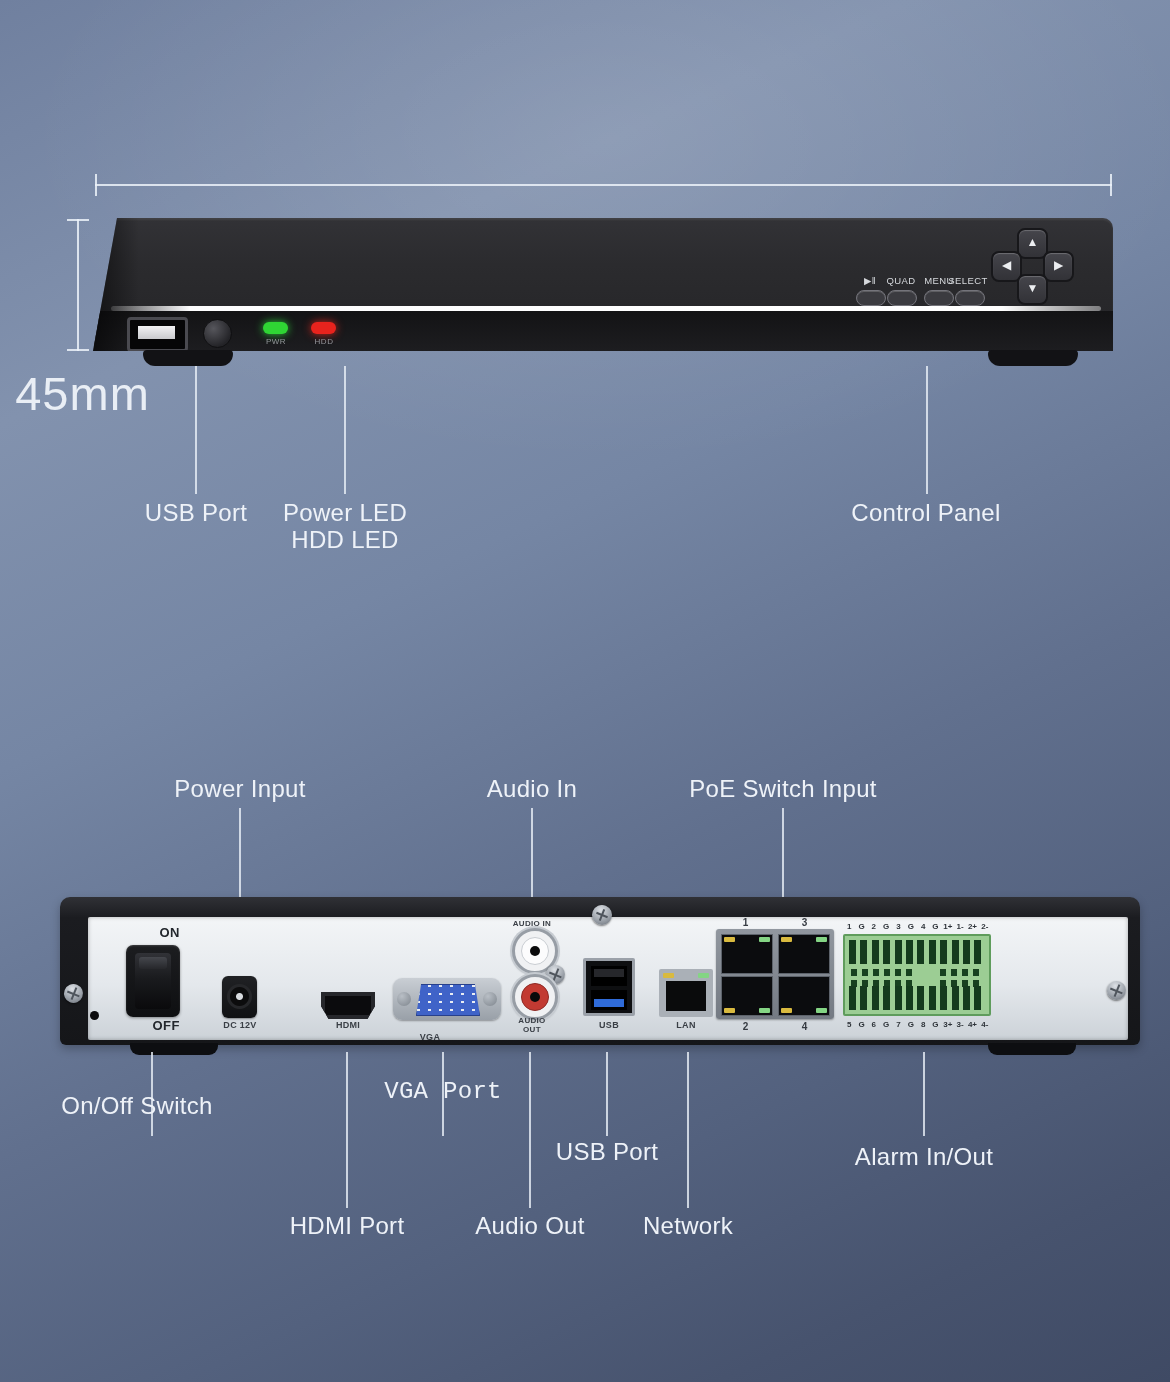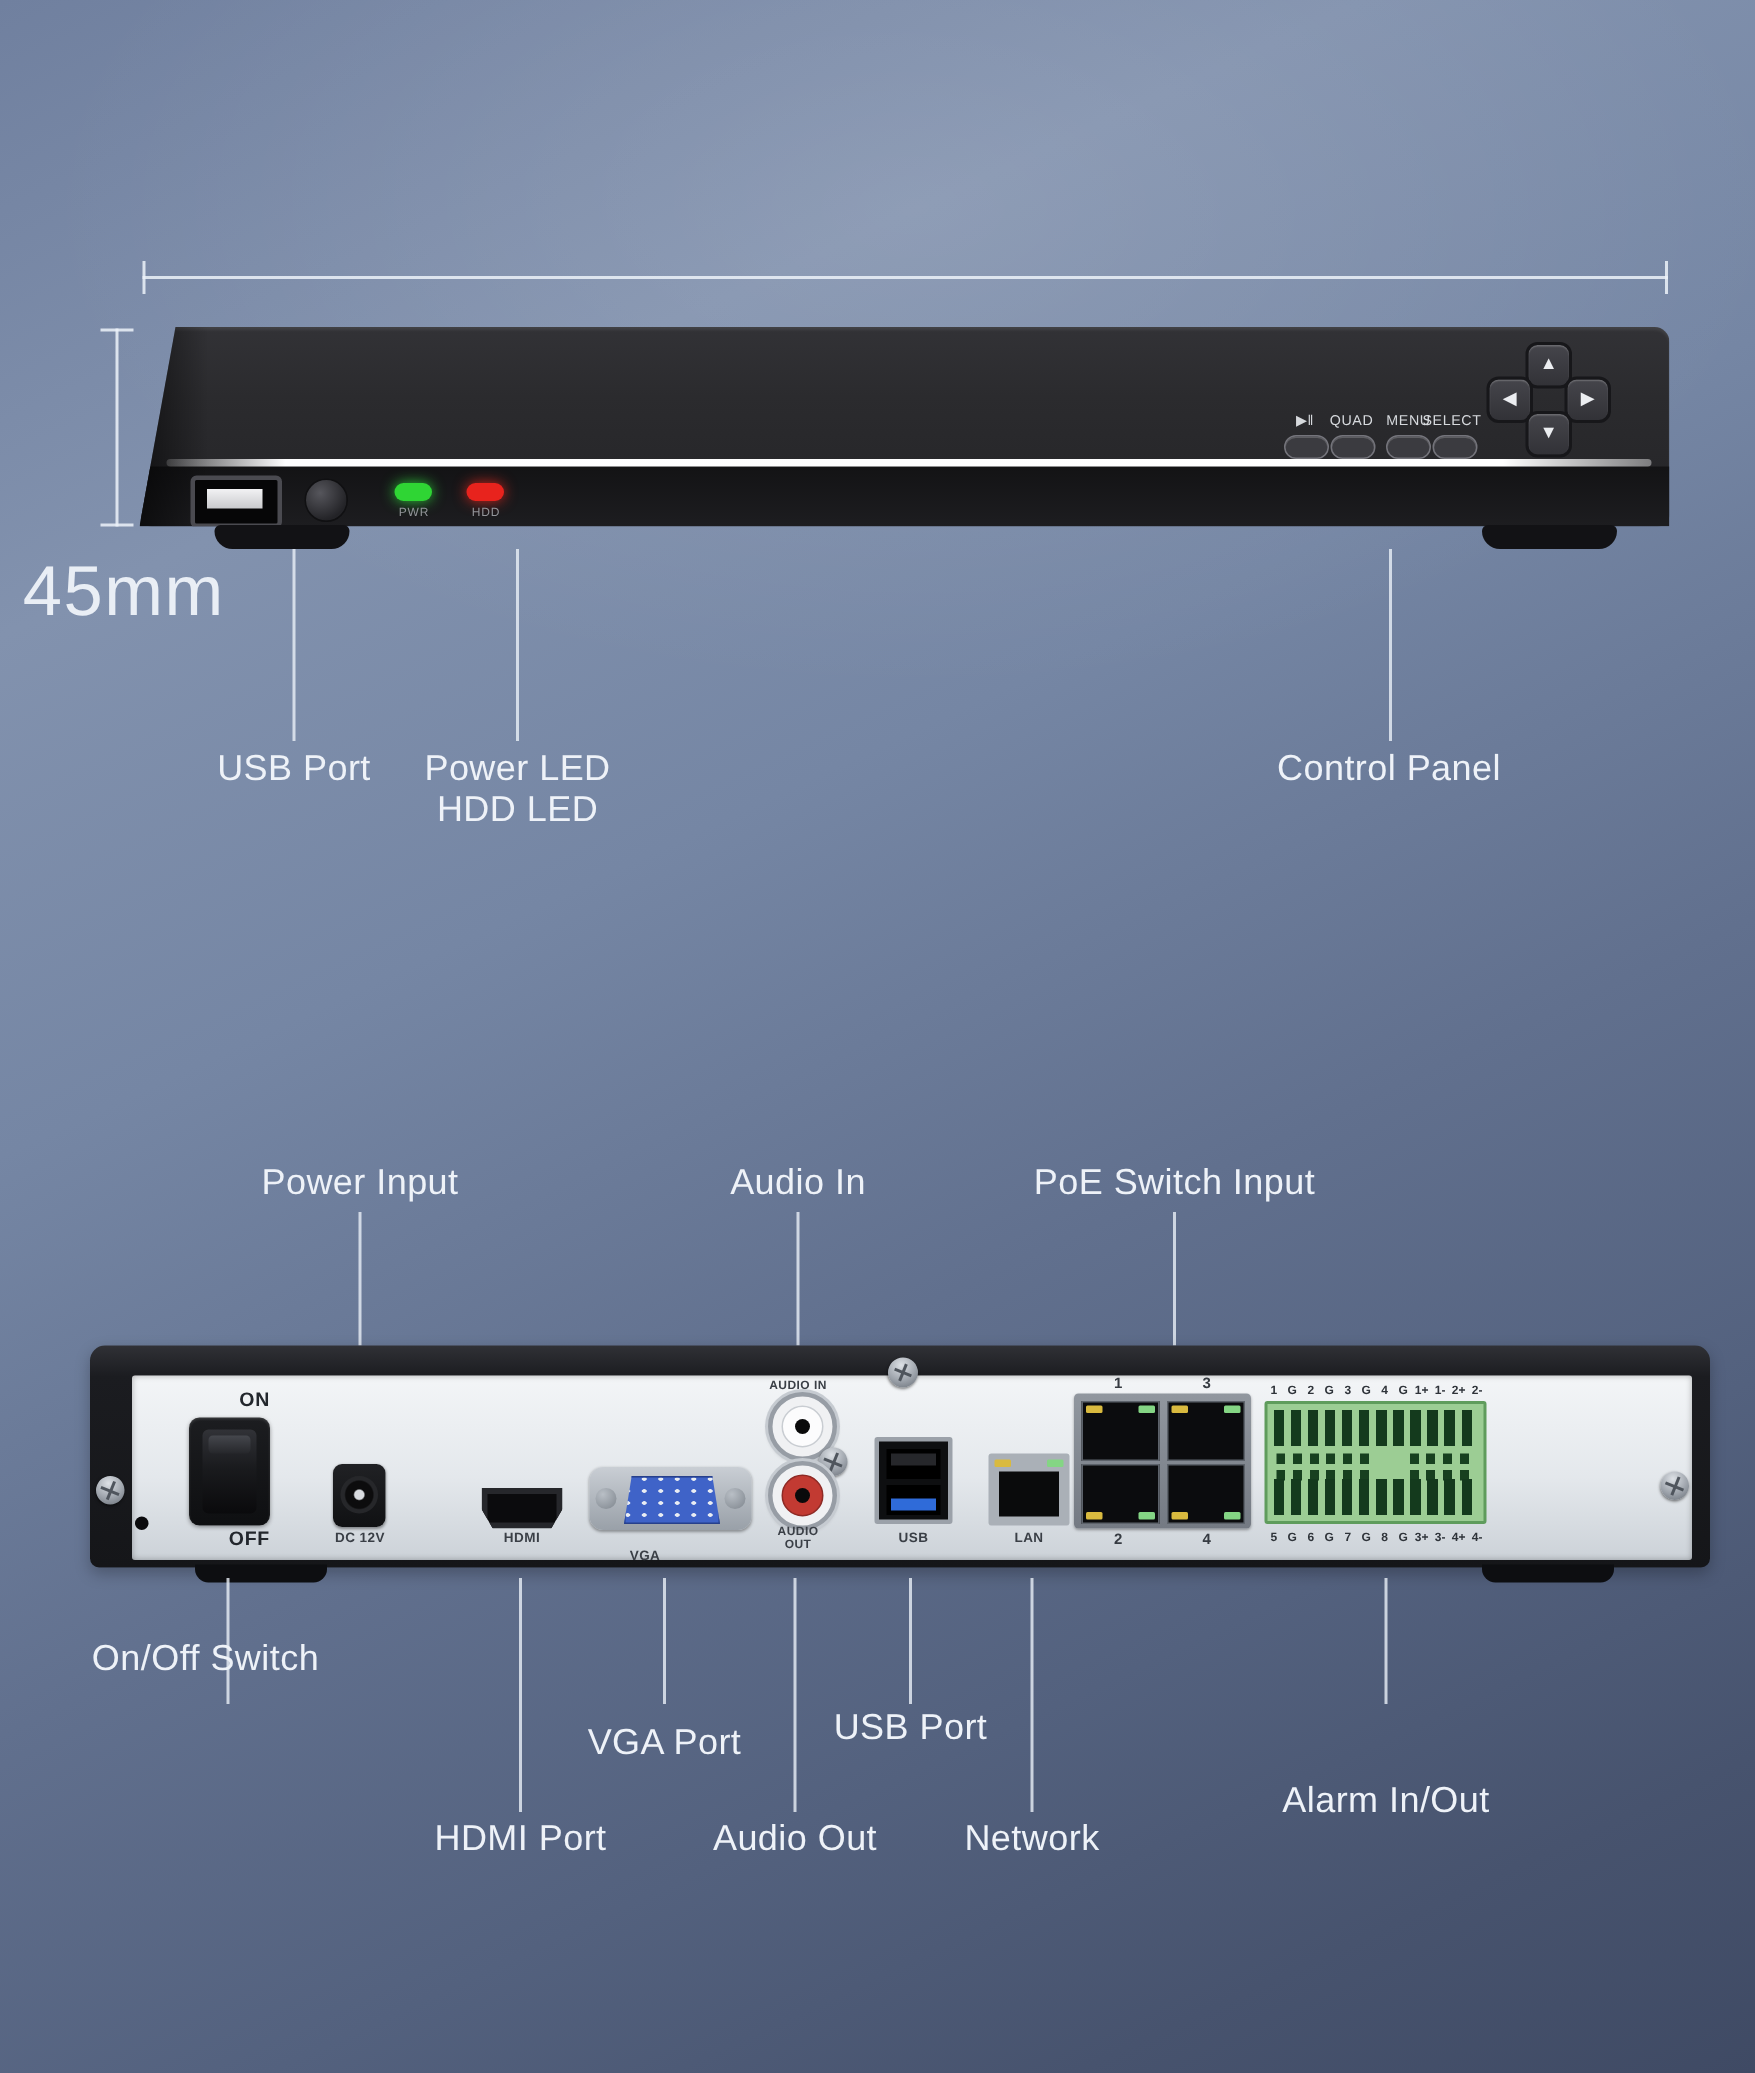--- a/index.html
+++ b/index.html
@@ -298,20 +298,20 @@
 
   <div class="callout-line" style="left:151px;top:1052px;height:84px;"></div>
   <div class="callout-line" style="left:442px;top:1052px;height:84px;"></div>
   <div class="callout-line" style="left:606px;top:1052px;height:84px;"></div>
   <div class="callout-line" style="left:923px;top:1052px;height:84px;"></div>
   <div class="callout-line" style="left:346px;top:1052px;height:156px;"></div>
   <div class="callout-line" style="left:529px;top:1052px;height:156px;"></div>
   <div class="callout-line" style="left:687px;top:1052px;height:156px;"></div>
 
   <div class="callout-label" style="left:37px;top:1092px;width:200px;">On/Off Switch</div>
-  <div class="callout-label" style="left:343px;top:1148px;width:200px;">VGA Port</div>
+  <div class="callout-label" style="left:343px;top:1078px;width:200px;font-family:Liberation Mono, monospace;">VGA Port</div>
   <div class="callout-label" style="left:507px;top:1138px;width:200px;">USB Port</div>
-  <div class="callout-label" style="left:804px;top:1143px;width:240px;margin-top:44px;">Alarm In/Out</div>
+  <div class="callout-label" style="left:804px;top:1143px;width:240px;">Alarm In/Out</div>
   <div class="callout-label" style="left:247px;top:1212px;width:200px;">HDMI Port</div>
   <div class="callout-label" style="left:430px;top:1212px;width:200px;">Audio Out</div>
   <div class="callout-label" style="left:588px;top:1212px;width:200px;">Network</div>
 
 </div>
 
 </body></html>

